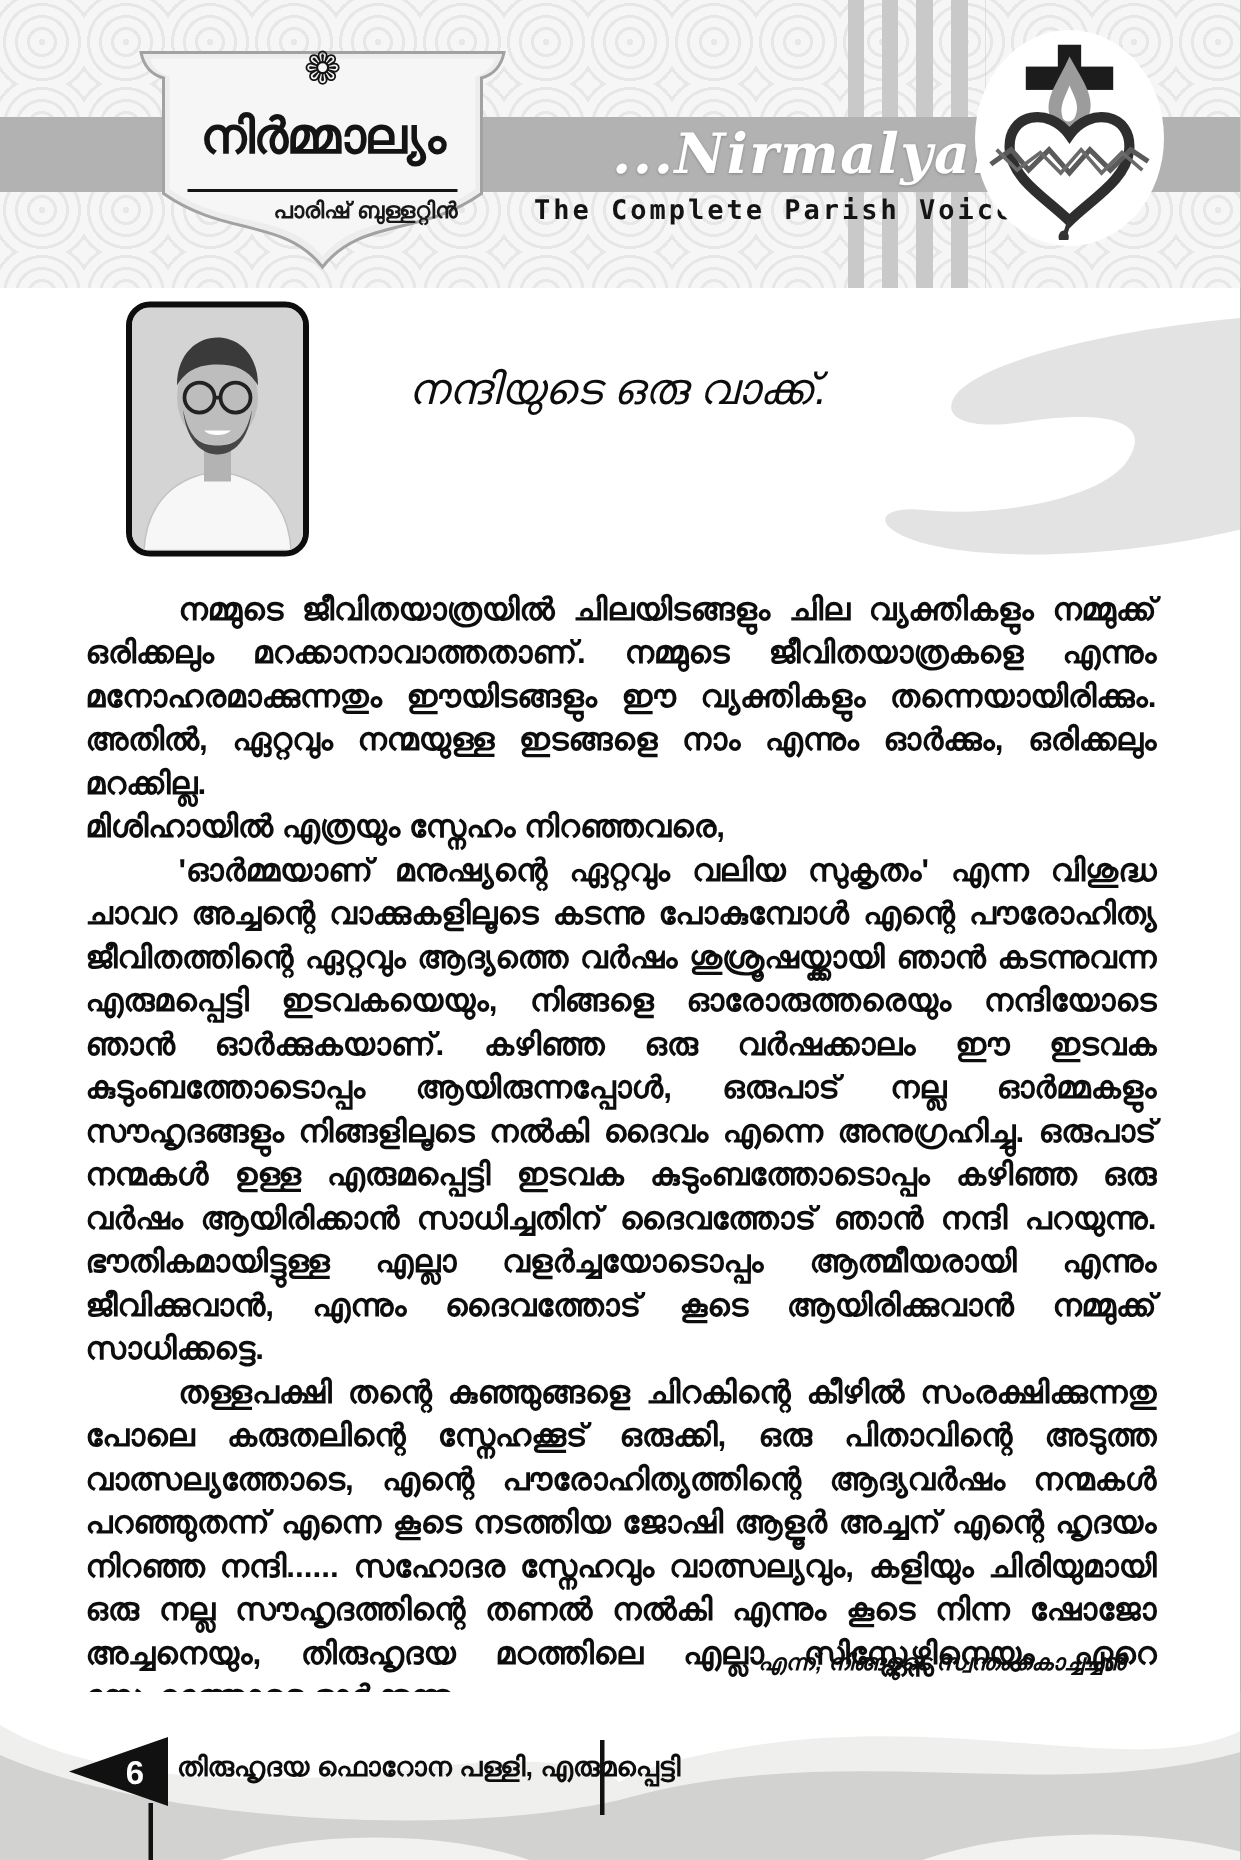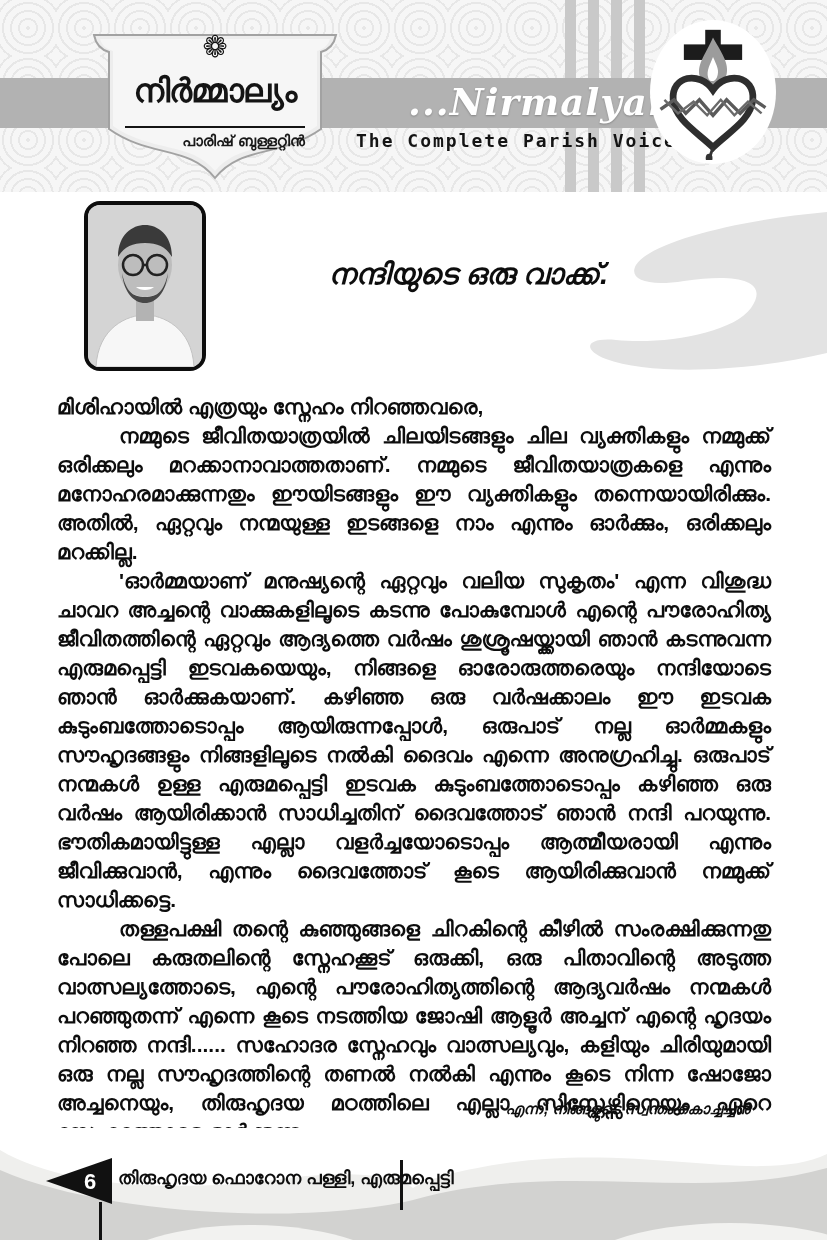--- a/index.html
+++ b/index.html
@@ -56,22 +56,22 @@
   }
   .emblem svg { position:absolute; top:4px; left:3px; }
 
   
   .photo {
     position:absolute; top:201px; left:84px; width:114px; height:162px;
     border:4px solid #0d0d0d; border-radius:16px; overflow:hidden; background:#d6d6d6;
   }
   .swoosh { position:absolute; top:212px; left:552px; }
   .article-title {
-    position:absolute; top:258px; left:272px; width:336px; text-align:right;
-    font-size:29px; font-weight:bold; font-style:italic; letter-spacing:0px;
+    position:absolute; top:244px; left:272px; width:336px; text-align:left;
+    font-size:29px; font-weight:normal; font-style:italic; letter-spacing:0px;
   }
   .article-author {
     position:absolute; top:326px; left:228px; width:400px;
     font-size:19px; font-weight:bold;
   }
 
   
   .body-text {
     position:absolute; top:392px; left:57px; width:714px;
     font-size:21px; line-height:29px; font-weight:bold; text-align:justify;
@@ -146,23 +146,23 @@
   </div>
 
   <svg class="swoosh" width="275" height="190" viewBox="0 0 275 190">
     <path d="M275,0 C185,8 98,30 84,53 C76,67 94,75 132,69 C187,61 218,69 199,96 C181,121 112,133 64,128 C37,125 27,136 54,147 C97,163 192,161 275,141 Z" fill="#e3e3e3"></path>
   </svg>
 
   <div class="article-title">നന്ദിയുടെ ഒരു വാക്ക്.</div>
 
   <div class="body-text">
 
+      <p class="para">നമ്മുടെ ജീവിതയാത്രയിൽ ചിലയിടങ്ങളും ചില വ്യക്തികളും നമ്മുക്ക് ഒരിക്കലും മറക്കാനാവാത്തതാണ്. നമ്മുടെ ജീവിതയാത്രകളെ എന്നും മനോഹരമാക്കുന്നതും ഈയിടങ്ങളും ഈ വ്യക്തികളും തന്നെയായിരിക്കും. അതിൽ, ഏറ്റവും നന്മയുള്ള ഇടങ്ങളെ നാം എന്നും ഓർക്കും, ഒരിക്കലും മറക്കില്ല.</p>
+
       <p class="para no-indent">മിശിഹായിൽ എത്രയും സ്നേഹം നിറഞ്ഞവരെ,</p>
-
-      <p class="para">നമ്മുടെ ജീവിതയാത്രയിൽ ചിലയിടങ്ങളും ചില വ്യക്തികളും നമ്മുക്ക് ഒരിക്കലും മറക്കാനാവാത്തതാണ്. നമ്മുടെ ജീവിതയാത്രകളെ എന്നും മനോഹരമാക്കുന്നതും ഈയിടങ്ങളും ഈ വ്യക്തികളും തന്നെയായിരിക്കും. അതിൽ, ഏറ്റവും നന്മയുള്ള ഇടങ്ങളെ നാം എന്നും ഓർക്കും, ഒരിക്കലും മറക്കില്ല.</p>
 
       <p class="para">'ഓർമ്മയാണ് മനുഷ്യന്റെ ഏറ്റവും വലിയ സുകൃതം' എന്ന വിശുദ്ധ ചാവറ അച്ചന്റെ വാക്കുകളിലൂടെ കടന്നു പോകുമ്പോൾ എന്റെ പൗരോഹിത്യ ജീവിതത്തിന്റെ ഏറ്റവും ആദ്യത്തെ വർഷം ശുശ്രൂഷയ്ക്കായി ഞാൻ കടന്നുവന്ന എരുമപ്പെട്ടി ഇടവകയെയും, നിങ്ങളെ ഓരോരുത്തരെയും നന്ദിയോടെ ഞാൻ ഓർക്കുകയാണ്. കഴിഞ്ഞ ഒരു വർഷക്കാലം ഈ ഇടവക കുടുംബത്തോടൊപ്പം ആയിരുന്നപ്പോൾ, ഒരുപാട് നല്ല ഓർമ്മകളും സൗഹൃദങ്ങളും നിങ്ങളിലൂടെ നൽകി ദൈവം എന്നെ അനുഗ്രഹിച്ചു. ഒരുപാട് നന്മകൾ ഉള്ള എരുമപ്പെട്ടി ഇടവക കുടുംബത്തോടൊപ്പം കഴിഞ്ഞ ഒരു വർഷം ആയിരിക്കാൻ സാധിച്ചതിന് ദൈവത്തോട് ഞാൻ നന്ദി പറയുന്നു. ഭൗതികമായിട്ടുള്ള എല്ലാ വളർച്ചയോടൊപ്പം ആത്മീയരായി എന്നും ജീവിക്കുവാൻ, എന്നും ദൈവത്തോട് കൂടെ ആയിരിക്കുവാൻ നമ്മുക്ക് സാധിക്കട്ടെ.</p>
 
 
       <p class="para">തള്ളപക്ഷി തന്റെ കുഞ്ഞുങ്ങളെ ചിറകിന്റെ കീഴിൽ സംരക്ഷിക്കുന്നതു പോലെ കരുതലിന്റെ സ്നേഹക്കൂട് ഒരുക്കി, ഒരു പിതാവിന്റെ അടുത്ത വാത്സല്യത്തോടെ, എന്റെ പൗരോഹിത്യത്തിന്റെ ആദ്യവർഷം നന്മകൾ പറഞ്ഞുതന്ന് എന്നെ കൂടെ നടത്തിയ ജോഷി ആളൂർ അച്ചന് എന്റെ ഹൃദയം നിറഞ്ഞ നന്ദി...... സഹോദര സ്നേഹവും വാത്സല്യവും, കളിയും ചിരിയുമായി ഒരു നല്ല സൗഹൃദത്തിന്റെ തണൽ നൽകി എന്നും കൂടെ നിന്ന ഷോജോ അച്ചനെയും, തിരുഹൃദയ മഠത്തിലെ എല്ലാ സിസ്റ്റേഴ്സിനെയും ഏറെ സ്നേഹത്തോടെ ഓർക്കുന്നു.</p>
     </div>
 
   <div class="signoff">എന്ന്, നിങ്ങളുടെ സ്വന്തം കൊച്ചച്ചൻ</div>
 
   <svg class="footer-wave" width="827" height="112" viewBox="0 0 827 112">

